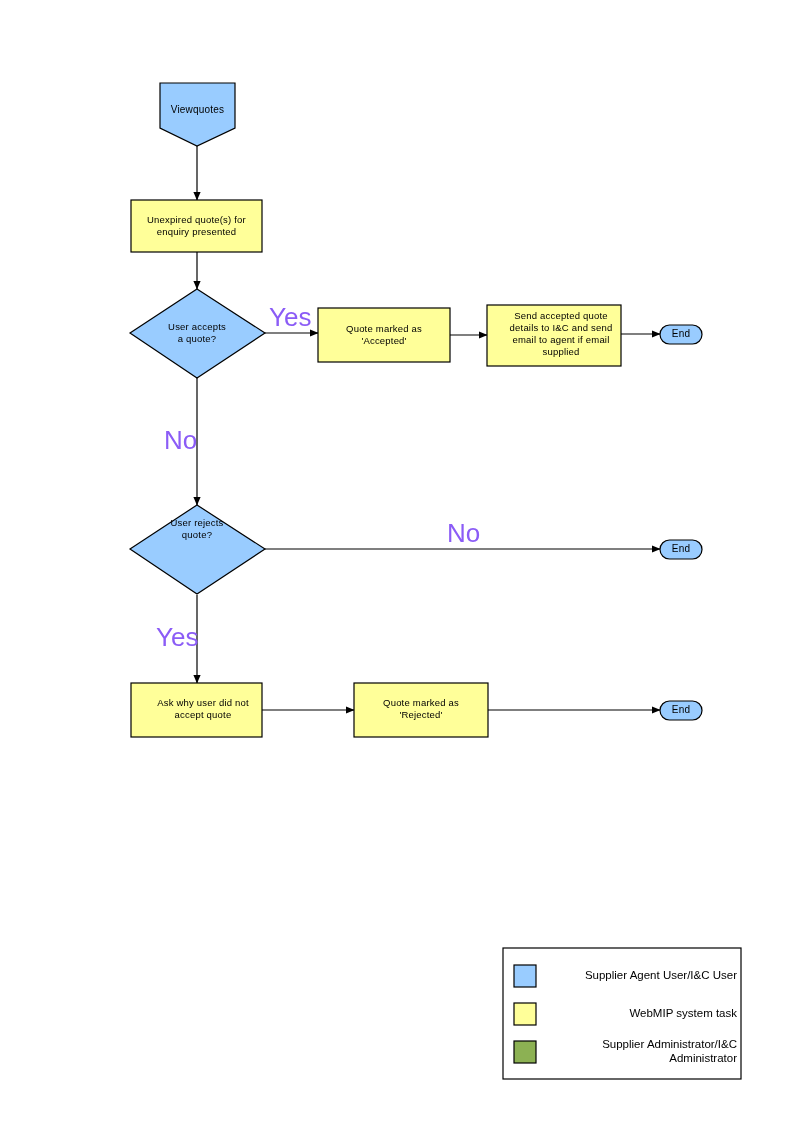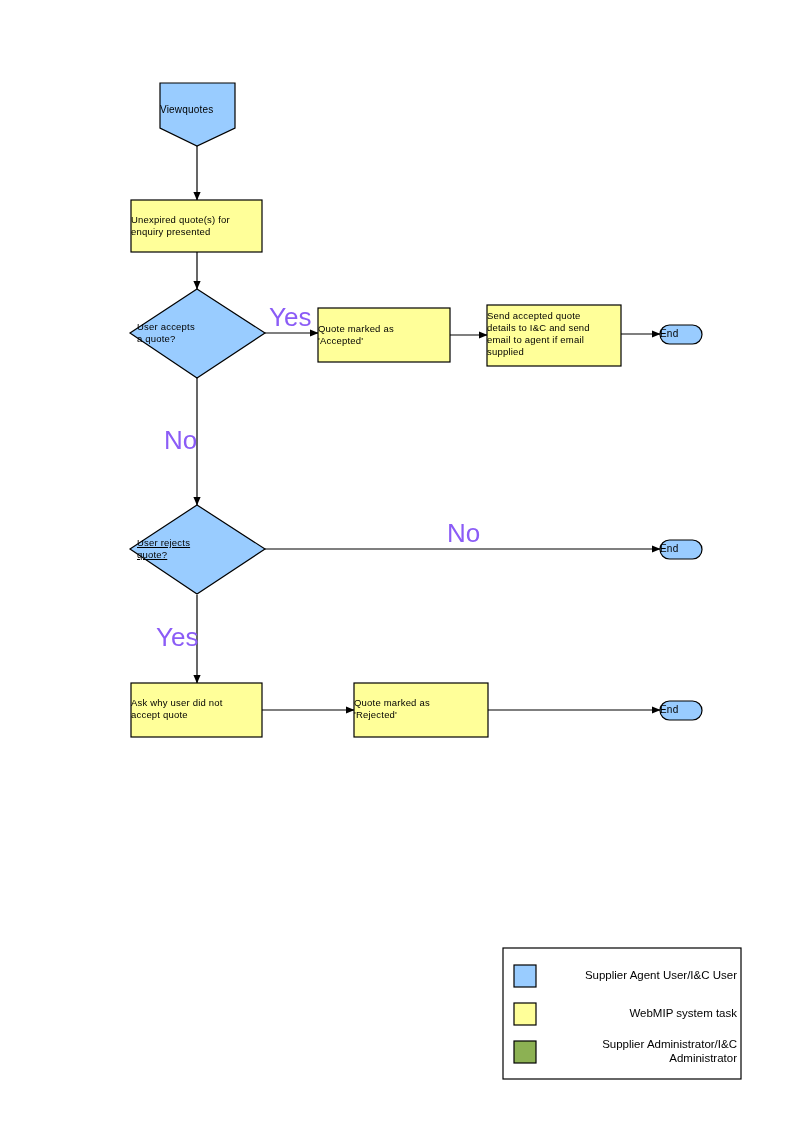--- a/index.html
+++ b/index.html
@@ -16,20 +16,21 @@
     overflow: hidden;
   }
   #canvas {
     position: absolute;
     left: 0; top: 0;
     width: 794px;
     height: 1123px;
   }
   .node-label {
     position: absolute;
+    text-align: center;
     color: #000000;
     font-family: "Liberation Sans", sans-serif;
     font-size: 9.5px;
     line-height: 12px;
     letter-spacing: 0.2px;
     pointer-events: none;
     white-space: pre-line;
   }
   .node-label.start {
     font-size: 10px;
@@ -117,21 +118,21 @@
 <div class="node-label" style="left:318px; top:323px; width:132px;">Quote  marked as
 'Accepted'</div>
 
 <div class="node-label" style="left:487px; top:310px; width:148px;">Send accepted quote
 details to I&amp;C and send
 email to agent if email
 supplied</div>
 
 <div class="node-label terminator" style="left:660px; top:328px; width:42px;">End</div>
 
-<div class="node-label" style="left:137px; top:537px; width:120px;text-decoration:underline;">User rejects
+<div class="node-label" style="left:137px; top:517px; width:120px;">User rejects
 quote?</div>
 
 <div class="node-label terminator" style="left:660px; top:543px; width:42px;">End</div>
 
 <div class="node-label" style="left:131px; top:697px; width:144px;">Ask why user did not
 accept quote</div>
 
 <div class="node-label" style="left:354px; top:697px; width:134px;">Quote  marked as
 'Rejected'</div>
 

